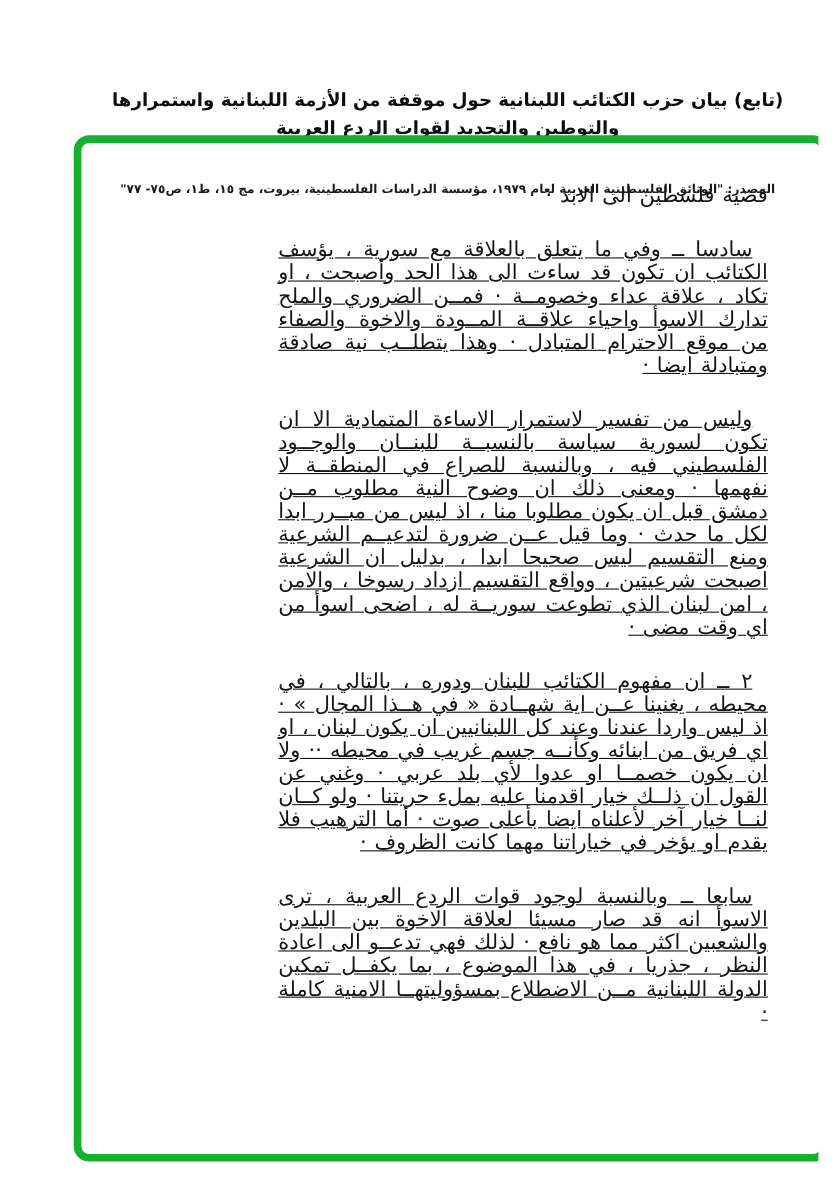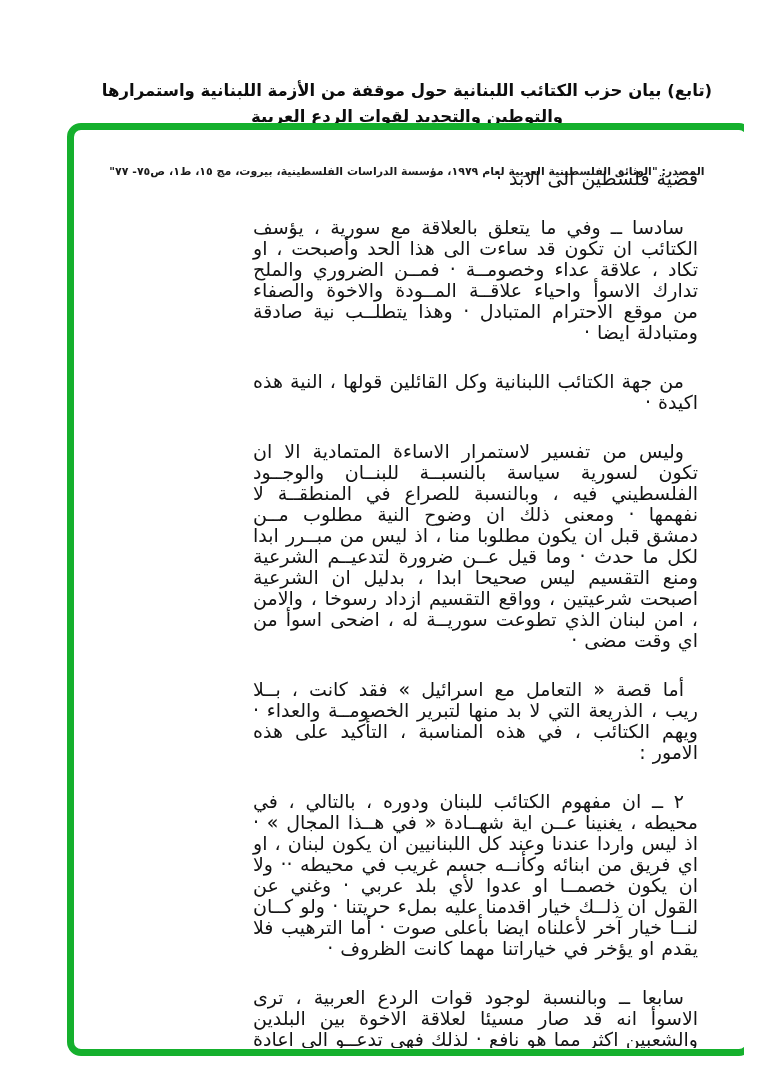--- a/index.html
+++ b/index.html
@@ -54,21 +54,21 @@
     direction: rtl;
   }
   .para {
     direction: rtl;
     text-align: justify;
     font-size: 19px;
     line-height: 21px;
     color: #141414;
     word-spacing: 1px;
   }
-  .para.indent { text-indent: 14px; }
+  .para.indent { text-indent: 14px; text-decoration: underline; }
   .page-number {
     position: absolute;
     left: 0;
     top: 1038px;
     width: 758px;
     text-align: center;
     font-size: 15px;
     font-weight: bold;
     color: #0d0d0d;
     direction: rtl;
@@ -82,22 +82,20 @@
   <div class="header">
     <div class="header-title">(تابع) بيان حزب الكتائب اللبنانية حول موقفة من الأزمة اللبنانية واستمرارها والتوطين والتجديد لقوات الردع العربية</div>
     <div class="header-source">المصدر: "الوثائق الفلسطينية العربية لعام ١٩٧٩، مؤسسة الدراسات الفلسطينية، بيروت، مج ١٥، ط١، ص٧٥- ٧٧"</div>
   </div>
 
   <div class="green-box"></div>
 
   <div class="text-column">
       <p class="para">قضية فلسطين الى الابد ·</p>
       <p class="para indent">سادسا ــ وفي ما يتعلق بالعلاقة مع سورية ، يؤسف الكتائب ان تكون قد ساءت الى هذا الحد وأصبحت ، او تكاد ، علاقة عداء وخصومــة · فمــن الضروري والملح تدارك الاسوأ واحياء علاقــة المــودة والاخوة والصفاء من موقع الاحترام المتبادل · وهذا يتطلــب نية صادقة ومتبادلة ايضا ·</p>
-      <p class="para indent">من جهة الكتائب اللبنانية وكل القائلين قولها ، النية هذه اكيدة ·</p>
       <p class="para indent">وليس من تفسير لاستمرار الاساءة المتمادية الا ان تكون لسورية سياسة بالنسبــة للبنــان والوجــود الفلسطيني فيه ، وبالنسبة للصراع في المنطقــة لا نفهمها · ومعنى ذلك ان وضوح النية مطلوب مــن دمشق قبل ان يكون مطلوبا منا ، اذ ليس من مبــرر ابدا لكل ما حدث · وما قيل عــن ضرورة لتدعيــم الشرعية ومنع التقسيم ليس صحيحا ابدا ، بدليل ان الشرعية اصبحت شرعيتين ، وواقع التقسيم ازداد رسوخا ، والامن ، امن لبنان الذي تطوعت سوريــة له ، اضحى اسوأ من اي وقت مضى ·</p>
-      <p class="para indent">أما قصة « التعامل مع اسرائيل » فقد كانت ، بــلا ريب ، الذريعة التي لا بد منها لتبرير الخصومــة والعداء · ويهم الكتائب ، في هذه المناسبة ، التأكيد على هذه الامور :</p>
       <p class="para indent">٢ ــ ان مفهوم الكتائب للبنان ودوره ، بالتالي ، في محيطه ، يغنينا عــن اية شهــادة « في هــذا المجال » · اذ ليس واردا عندنا وعند كل اللبنانيين ان يكون لبنان ، او اي فريق من ابنائه وكأنــه جسم غريب في محيطه ·· ولا ان يكون خصمــا او عدوا لأي بلد عربي · وغني عن القول ان ذلــك خيار اقدمنا عليه بملء حريتنا · ولو كــان لنــا خيار آخر لأعلناه ايضا بأعلى صوت · أما الترهيب فلا يقدم او يؤخر في خياراتنا مهما كانت الظروف ·</p>
       <p class="para indent">سابعا ــ وبالنسبة لوجود قوات الردع العربية ، ترى الاسوأ انه قد صار مسيئا لعلاقة الاخوة بين البلدين والشعبين اكثر مما هو نافع · لذلك فهي تدعــو الى اعادة النظر ، جذريا ، في هذا الموضوع ، بما يكفــل تمكين الدولة اللبنانية مــن الاضطلاع بمسؤوليتهــا الامنية كاملة ·</p>
     </div>
 
   <div class="page-number">٤</div>
 
 </div>
 
 </body></html>

